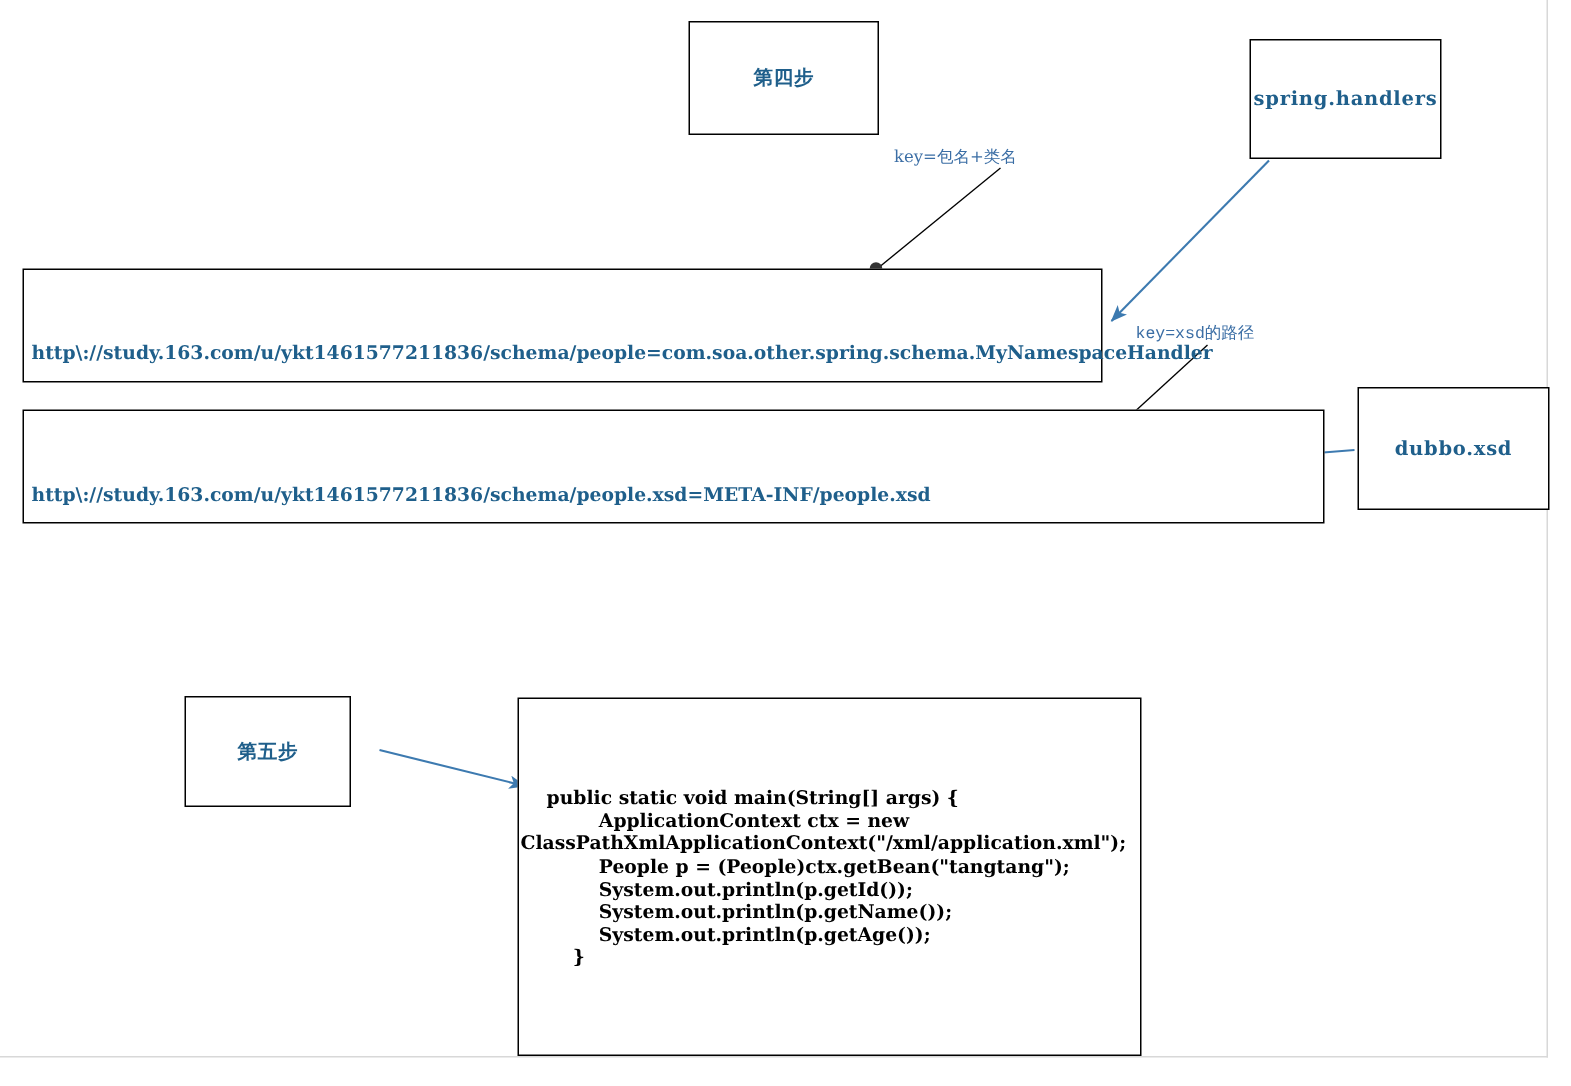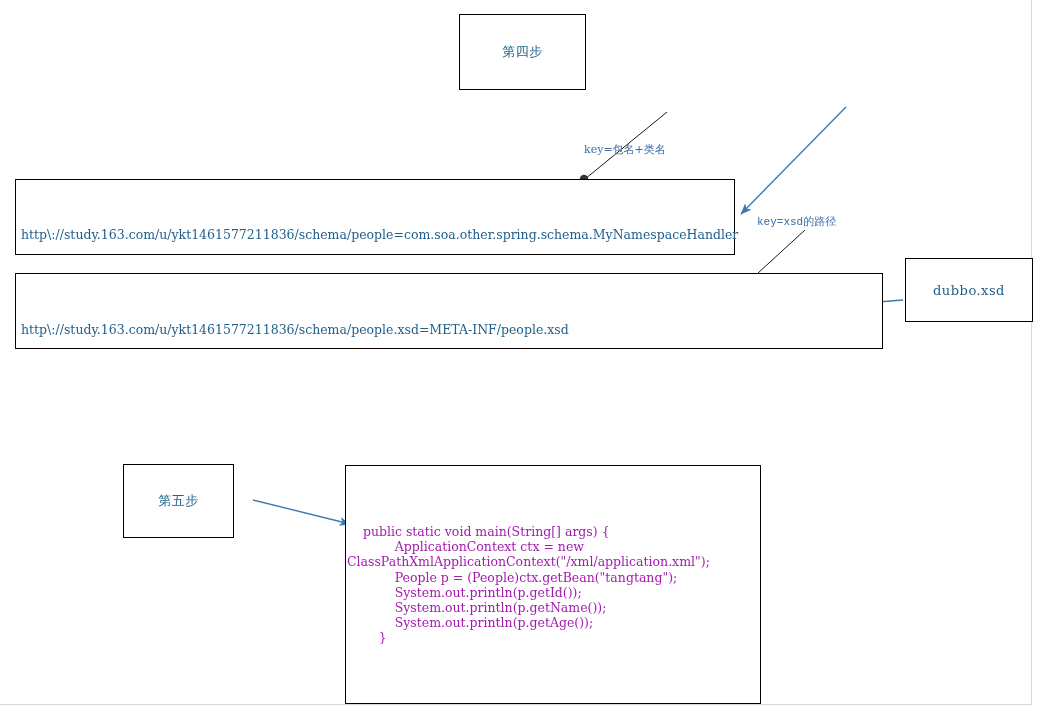--- a/index.html
+++ b/index.html
@@ -33,35 +33,36 @@
   .box {
     position: absolute;
     box-sizing: border-box;
     border: 1px solid #000000;
     background: #ffffff;
     display: flex;
     align-items: center;
     justify-content: center;
     color: #1f5f8b;
     font-family: "DejaVu Serif", "Liberation Serif", serif;
+    font-weight: bold;
   }
   .box-label {
     font-size: 13px;
     letter-spacing: 0.5px;
     white-space: nowrap;
   }
   
   #box-step4 {
     left: 459px;  top: 14px;  width: 127px; height: 76px;
   }
   #box-spring-handlers {
     left: 833px; top: 26px;  width: 128px; height: 80px;
   }
   #box-dubbo-xsd {
-    left: 905px; top: 258px; width: 128px; height: 64px;
+    left: 905px; top: 258px; width: 128px; height: 82px;
   }
   #box-step5 {
     left: 123px; top: 464px; width: 111px; height: 74px;
   }
   #box-handler-mapping {
     left: 15px;  top: 179px; width: 720px; height: 76px;
     justify-content: flex-start;
   }
   #box-schema-mapping {
     left: 15px;  top: 273px; width: 868px; height: 76px;
@@ -79,41 +80,41 @@
     font-family: "DejaVu Serif", "Liberation Serif", serif;
     letter-spacing: 0px;
     padding-left: 5px;
     line-height: 1;
   }
   #box-handler-mapping .mapping-text { margin-top: 36px; text-align: center; }
   #box-schema-mapping .mapping-text { margin-top: 38px; }
 
   .code-text {
     font-size: 12.5px;
-    color: #a21caf;
+    color: #000000;
     font-family: "DejaVu Serif", "Liberation Serif", serif;
     white-space: pre;
     line-height: 15.2px;
     margin: 0;
     padding: 0;
     position: absolute;
     left: 1px;
     top: 58px;
   }
 
   
   .annot {
     position: absolute;
     color: #3b6ea5;
     font-family: "DejaVu Serif", "Liberation Serif", serif;
     font-size: 11px;
     white-space: nowrap;
     letter-spacing: 0px;
   }
-  #annot-key-pkg  { left: 584px; top: 97px; margin-top: 45px; }
+  #annot-key-pkg  { left: 596px; top: 97px; }
   #annot-key-xsd  { left: 757px; top: 214px; font-family: Liberation Mono, monospace; }
 
   
   #connectors {
     position: absolute;
     left: 0; top: 0;
     width: 1047px; height: 724px;
     pointer-events: none;
   }
 </style>
@@ -141,20 +142,23 @@
     <circle cx="584" cy="179" r="4.2" fill="#333333"></circle>
 
     <line x1="734" y1="295" x2="805" y2="230" stroke="#000000" stroke-width="0.9"></line>
     <circle cx="733" cy="295" r="4.2" fill="#333333"></circle>
   </svg>
 
   <div class="box" id="box-step4">
     <span class="box-label">第四步</span>
   </div>
 
+  <div class="box" id="box-spring-handlers">
+    <span class="box-label">spring.handlers</span>
+  </div>
 
   <div class="box" id="box-dubbo-xsd">
     <span class="box-label">dubbo.xsd</span>
   </div>
 
   <div class="box" id="box-handler-mapping">
     <span class="mapping-text">http\://study.163.com/u/ykt1461577211836/schema/people=com.soa.other.spring.schema.MyNamespaceHandler</span>
   </div>
 
   <div class="box" id="box-schema-mapping">

